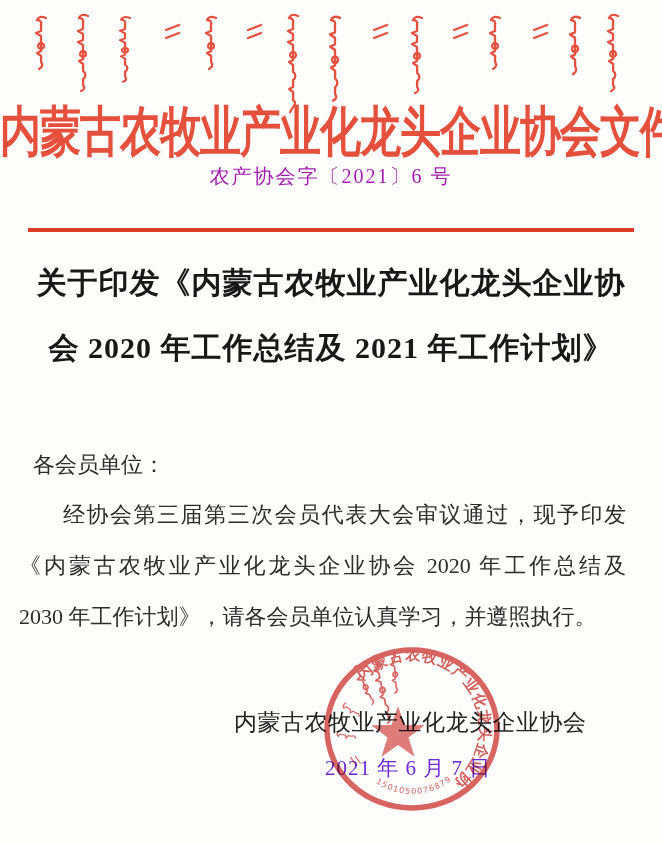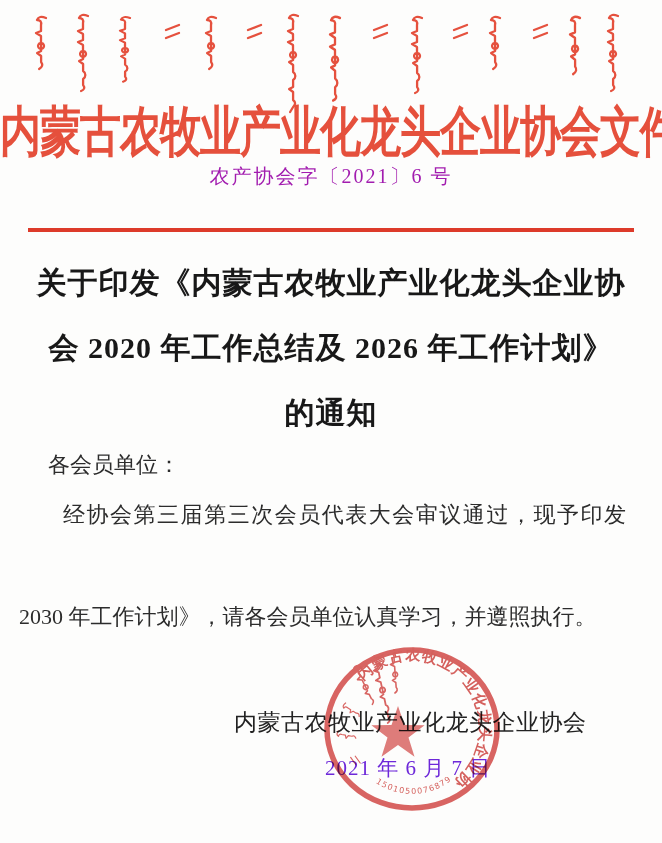--- a/index.html
+++ b/index.html
@@ -37,21 +37,21 @@
   .red-line{left:28px;top:228px;width:606px;height:4px;background:#dd3a2a;}
   
   .notice-title{
     left:0;right:0;top:250px;
     text-align:center;
     font-weight:bold;font-size:30px;color:#181818;
     line-height:65px;letter-spacing:1px;
     white-space:nowrap;
   }
   
-  .salutation{left:48px;top:450px;font-size:22px;color:#2c2c2c;}
+  .salutation{left:33px;top:450px;font-size:22px;color:#2c2c2c;}
   .para-line{
     position:absolute;left:19px;right:36px;
     font-size:22px;color:#2c2c2c;line-height:30px;
   }
   .para-l1{top:500px;padding-left:44px;text-align:justify;text-align-last:justify;}
   .para-l2{top:551px;text-align:justify;text-align-last:justify;}
   .para-l3{top:602px;}
   
   .signature{left:234px;top:707px;font-size:23px;color:#222;letter-spacing:0.5px;}
   .date{left:325px;top:754px;font-size:21px;color:#6d28d9;letter-spacing:1px;}
@@ -96,26 +96,26 @@
   </svg>
 
   <div class="abs org-title">内蒙古农牧业产业化龙头企业协会文件</div>
 
   <div class="abs doc-no">农产协会字〔2021〕6 号</div>
 
   <div class="abs red-line"></div>
 
   <div class="abs notice-title">
     <div>关于印发《内蒙古农牧业产业化龙头企业协</div>
-    <div>会 2020 年工作总结及 2026 年工作计划》</div>
-    <div>的通知</div>
+    <div>会 2020 年工作总结及 2021 年工作计划》</div>
   </div>
 
   <div class="abs salutation">各会员单位：</div>
   <div class="para-line para-l1">经协会第三届第三次会员代表大会审议通过，现予印发</div>
+  <div class="para-line para-l2">《内蒙古农牧业产业化龙头企业协会 2020 年工作总结及</div>
   <div class="para-line para-l3">2030 年工作计划》，请各会员单位认真学习，并遵照执行。</div>
 
   <div class="abs signature">内蒙古农牧业产业化龙头企业协会</div>
   <div class="abs date">2021 年 6 月 7 日</div>
 
   <svg class="seal" viewBox="0 0 190 174">
     <defs>
       <path id="sealTextArc" d="M43.5,40.5 A68,68 0 1 1 133,141.7"></path>
       <path id="sealNumArc" d="M52.9,137 A64,64 0 0 0 135.1,137"></path>
     </defs>

